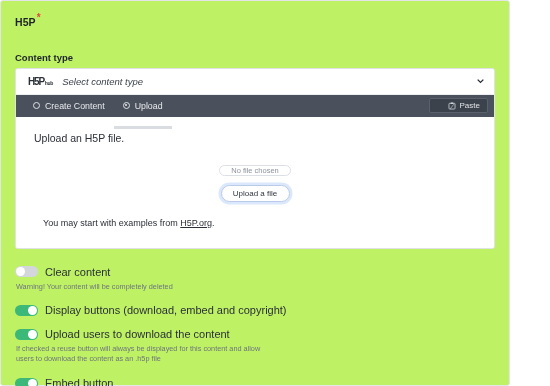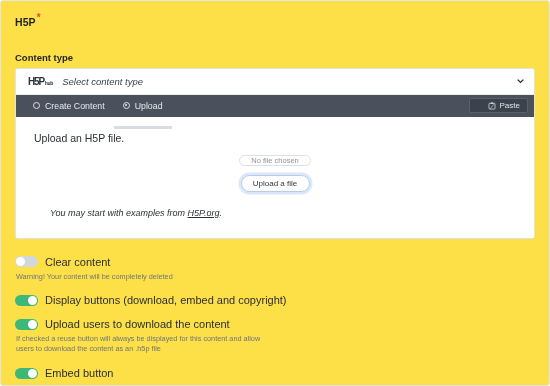--- a/index.html
+++ b/index.html
@@ -10,26 +10,26 @@
   body {
     width: 550px;
     height: 386px;
     font-family: "Liberation Sans", sans-serif;
     color: #2b2f37;
     overflow: hidden;
   }
 
   .page {
     position: relative;
-    width: 550px;
+    width: 510px;
     height: 386px;
     box-sizing: border-box;
     border: 1px solid #e3e5e8;
     border-radius: 3px;
-    background: #fde047;
+    background: #bef264;
     padding: 10px 14px 0 14px;
   }
 
   
   .field-label {
     font-size: 10.5px;
     font-weight: bold;
     letter-spacing: .1px;
     color: #1f2329;
     margin: 1px 0 0 0;
@@ -163,21 +163,21 @@
   .paste-btn .clip svg { display: block; }
 
   
   .hub-panel {
     background: #ffffff;
     padding: 15px 18px 20px 18px;
   }
   .upload-title {
     font-size: 10.5px;
     color: #2b2f37;
-    margin: 0 0 11px 0;
+    margin: 0 0 21px 0;
   }
   .upload-row {
     display: flex;
     align-items: center;
     gap: 9px;
     flex-direction: column;
   }
   .file-input {
     flex: 1;
     height: 17px;
@@ -203,24 +203,23 @@
     font-size: 8px;
     display: flex;
     align-items: center;
     justify-content: center;
     box-shadow: 0 0 0 2.5px rgba(125,170,240,0.28);
     cursor: pointer;
     box-sizing: border-box;
     padding: 0 2px;
   }
   .examples {
-    margin: 16px 0 0 16px;
+    margin: 16px 0 0 9px;
     font-size: 9px;
     color: #2b2f37;
-    font-style: italic;
   }
   .examples a {
     color: #2b2f37;
     text-decoration: underline;
   }
 
   
   .toggles {
     margin-top: 17px;
   }

